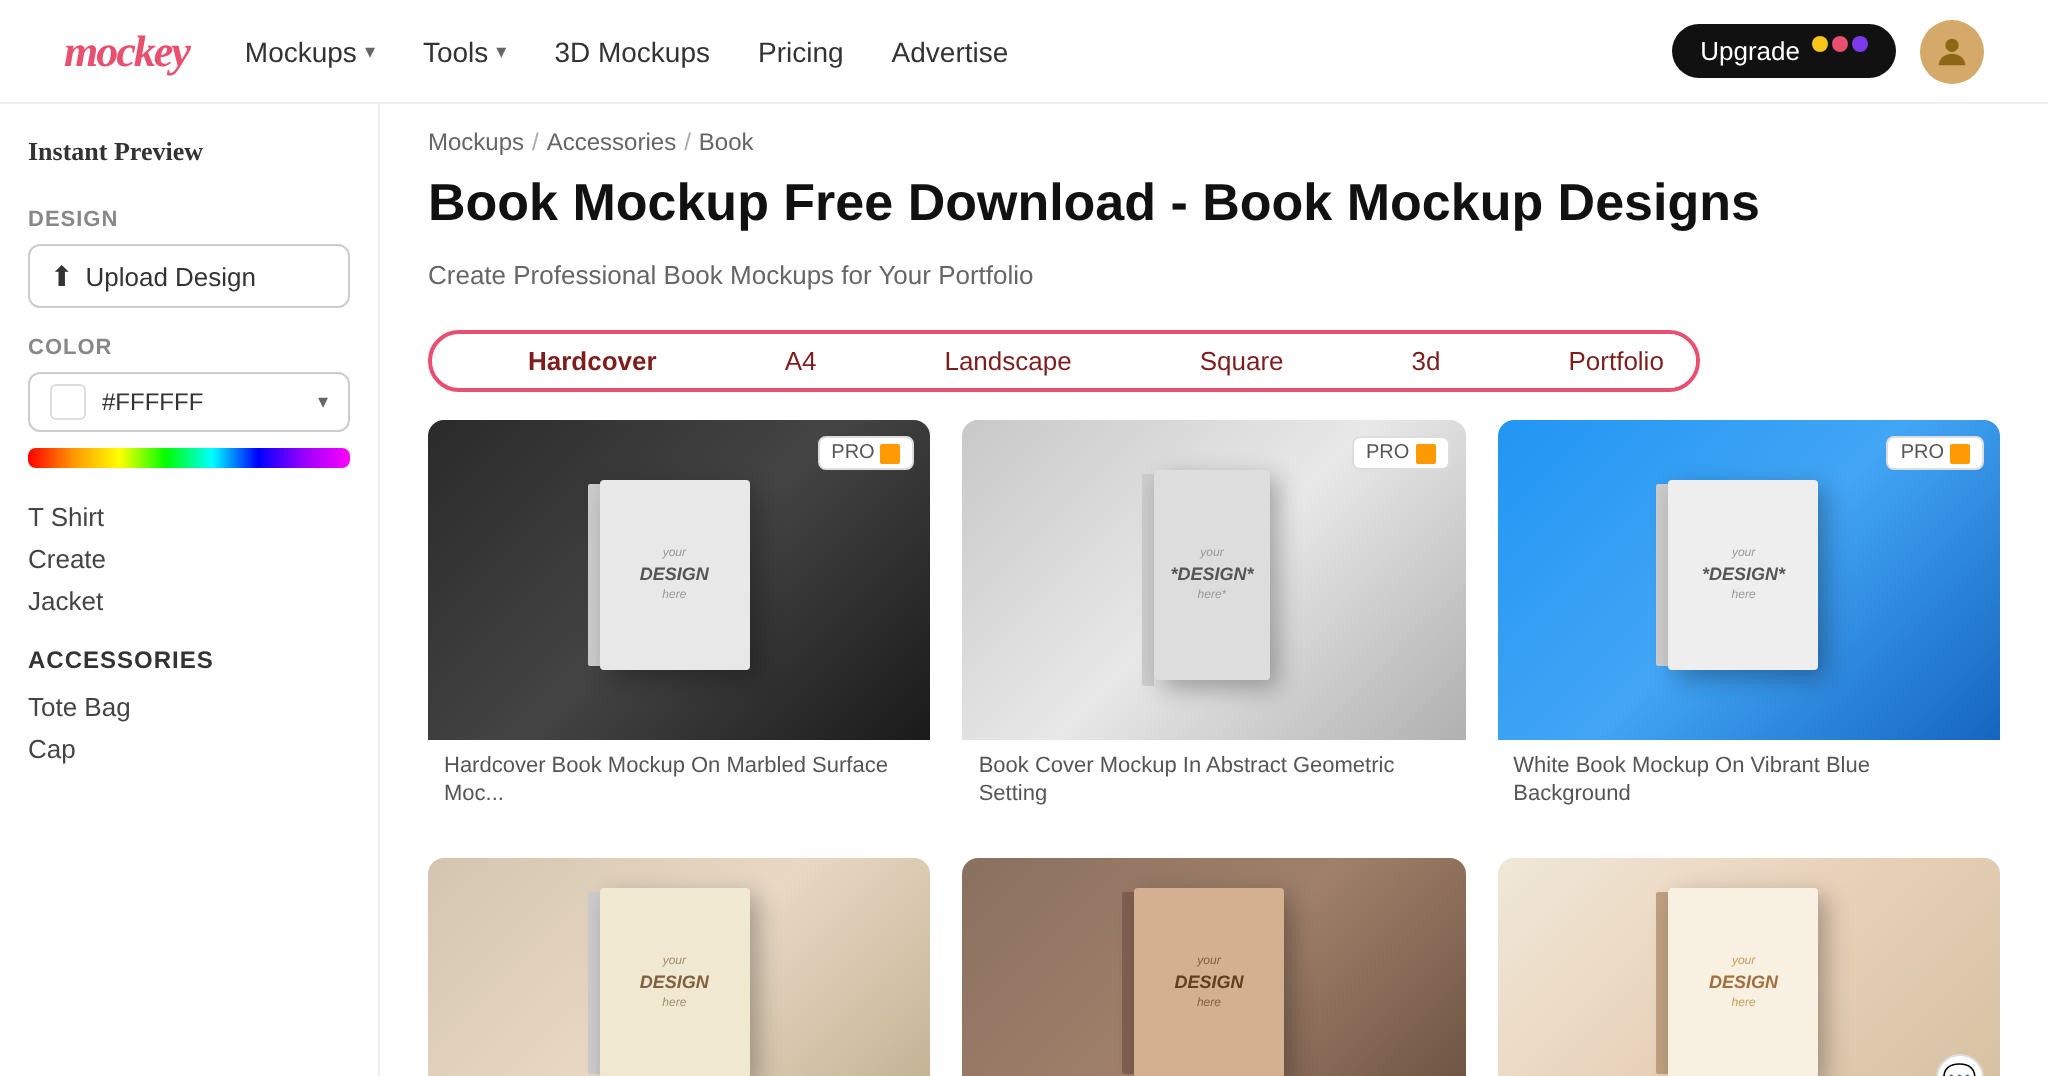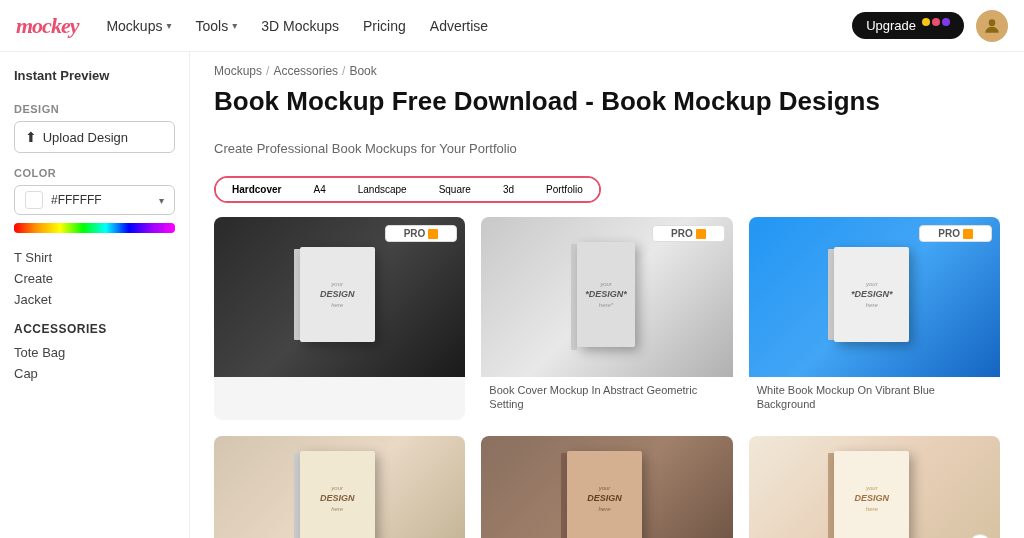--- a/index.html
+++ b/index.html
@@ -1,19 +1,19 @@
 <!DOCTYPE html>
 <html><head>
   <meta charset="utf-8">
   <style>
     * { box-sizing: border-box; margin: 0; padding: 0; }
     body { font-family: -apple-system, BlinkMacSystemFont, 'Segoe UI', sans-serif; font-size: 14px; color: #333; background: #fff; overflow: hidden; width: 1024px; height: 538px; }
 
     
-    .header { display: flex; align-items: center; padding: 0 16px; height: 52px; border-bottom: 1px solid #eee; background: #fff; }
+    .header { display: flex; align-items: center; padding: 0 32px; height: 52px; border-bottom: 1px solid #eee; background: #fff; }
     .logo { font-size: 22px; font-weight: 700; color: #e94f6f; font-style: italic; letter-spacing: -1px; margin-right: 28px; font-family: Georgia, serif; }
     .nav { display: flex; align-items: center; gap: 24px; flex: 1; }
     .nav-item { font-size: 14px; color: #333; cursor: pointer; display: flex; align-items: center; gap: 4px; }
     .nav-chevron { font-size: 10px; color: #666; }
     .header-right { display: flex; align-items: center; gap: 12px; margin-left: auto; }
     .upgrade-btn { background: #111; color: #fff; border: none; border-radius: 20px; padding: 6px 14px; font-size: 13px; cursor: pointer; display: flex; gap: 6px; }
     .upgrade-dots { display: flex; gap: 2px; }
     .dot { width: 8px; height: 8px; border-radius: 50%; }
     .dot-yellow { background: #f5c518; }
     .dot-pink { background: #e94f6f; }
@@ -36,48 +36,48 @@
     .apparel-title { font-size: 12px; font-weight: 800; color: #333; text-transform: uppercase; letter-spacing: 0.5px; margin: 8px 0 6px; }
     .sidebar-nav-item { font-size: 13px; color: #444; padding: 3px 0; cursor: pointer; display: block; }
     .accessories-title { font-size: 12px; font-weight: 800; color: #333; text-transform: uppercase; letter-spacing: 0.5px; margin: 12px 0 6px; }
 
     
     .main { flex: 1; overflow-y: auto; padding: 0; }
     .breadcrumb { display: flex; align-items: center; gap: 4px; padding: 12px 24px 8px; font-size: 12px; color: #666; }
     .breadcrumb-sep { color: #aaa; }
     .breadcrumb a { color: #666; text-decoration: none; cursor: pointer; }
     .page-header { padding: 0 24px 10px; }
-    .page-title { font-size: 26px; font-weight: 700; color: #111; line-height: 1.2; margin-bottom: 24px; }
+    .page-title { font-size: 26px; font-weight: 700; color: #111; line-height: 1.2; margin-bottom: 13px; }
     .page-subtitle { font-size: 13px; color: #666; }
     .filter-tabs { display: flex; align-items: center; gap: 0; padding: 10px 24px 14px; }
     .filter-tabs-inner { display: flex; border: 2px solid #e94f6f; border-radius: 24px; overflow: hidden; }
-    .filter-tab { padding: 6px 16px; font-size: 10px; cursor: pointer; background: #fff; color: #000000; border: none; outline: none; }
+    .filter-tab { padding: 6px 16px; font-size: 13px; cursor: pointer; background: #fff; color: #7f1d1d; border: none; outline: none; margin-left: 32px; }
     .filter-tab.active { background: #fff; font-weight: 600; }
     .mockup-grid { display: grid; grid-template-columns: repeat(3, 1fr); gap: 16px; padding: 0 24px 16px; }
     .mockup-card { border-radius: 8px; overflow: hidden; background: #f5f5f5; position: relative; }
     .mockup-img-placeholder { width: 100%; height: 160px; display: flex; align-items: center; justify-content: center; position: relative; overflow: hidden; }
-    .pro-badge { position: absolute; top: 8px; right: 8px; background: #fff; border: 1px solid #ddd; border-radius: 4px; padding: 2px 18px; font-size: 10px; font-weight: 700; color: #555; display: flex; align-items: center; gap: 3px; z-index: 2; }
+    .pro-badge { position: absolute; top: 8px; right: 8px; background: #fff; border: 1px solid #ddd; border-radius: 4px; padding: 2px 6px; font-size: 10px; font-weight: 400; color: #555; display: flex; align-items: center; gap: 3px; z-index: 2; }
     .pro-badge-icon { width: 10px; height: 10px; background: #f90; border-radius: 1px; display: inline-block; }
     .mockup-label { font-size: 11px; color: #555; padding: 6px 8px 8px; background: #fff; line-height: 1.3; }
 
     
     .mock1 { background: linear-gradient(135deg, #2a2a2a 0%, #444 50%, #1a1a1a 100%); }
     .mock2 { background: linear-gradient(135deg, #c8c8c8 0%, #e8e8e8 50%, #b0b0b0 100%); }
     .mock3 { background: linear-gradient(135deg, #2196f3 0%, #42a5f5 50%, #1565c0 100%); }
     .mock4 { background: linear-gradient(135deg, #d4c5b0 0%, #e8d8c4 50%, #c0b090 100%); }
     .mock5 { background: linear-gradient(135deg, #8a7060 0%, #a0806a 50%, #6a5040 100%); }
     .mock6 { background: linear-gradient(135deg, #f0e8d8 0%, #e8d0b8 50%, #d4c0a0 100%); }
 
     .book-visual { display: flex; align-items: center; justify-content: center; width: 100%; height: 100%; }
     .book-3d { position: relative; width: 80px; height: 100px; }
     .book-cover { background: #e8e8e8; border-radius: 2px; width: 75px; height: 95px; position: relative; box-shadow: 4px 4px 12px rgba(0,0,0,0.3); display: flex; align-items: center; justify-content: center; }
     .book-text { font-size: 7px; text-align: center; color: #888; font-style: italic; line-height: 1.4; }
     .book-spine { position: absolute; left: -6px; top: 2px; width: 6px; height: 91px; background: #ccc; border-radius: 1px 0 0 1px; }
 
-    .instant-preview-label { font-size: 13px; font-weight: 600; color: #333; margin-bottom: 20px; }
+    .instant-preview-label { font-size: 13px; font-weight: 600; color: #333; margin-bottom: 20px; font-family: Liberation Serif, serif; }
   </style>
 </head>
 <body>
 
 <div class="header">
   <div class="logo">mockey</div>
   <nav class="nav">
     <span class="nav-item">
       <span>Mockups</span>
       <span class="nav-chevron">▾</span>
@@ -174,20 +174,21 @@
               <div class="book-cover">
                 <div class="book-text">
                   <div style="font-size:6px;color:#999;font-style:italic;">your</div>
                   <div style="font-size:9px;font-weight:bold;color:#555;">DESIGN</div>
                   <div style="font-size:6px;color:#999;font-style:italic;">here</div>
                 </div>
               </div>
             </div>
           </div>
         </div>
+        <div class="mockup-label">Hardcover Book Mockup On Marbled Surface Moc...</div>
       </div>
 
       <div class="mockup-card">
         <div class="mockup-img-placeholder mock2">
           <div class="pro-badge">
             <span>PRO</span>
             <span class="pro-badge-icon"></span>
           </div>
           <div class="book-visual">
             <div class="book-3d" style="width:60px;height:110px;">

